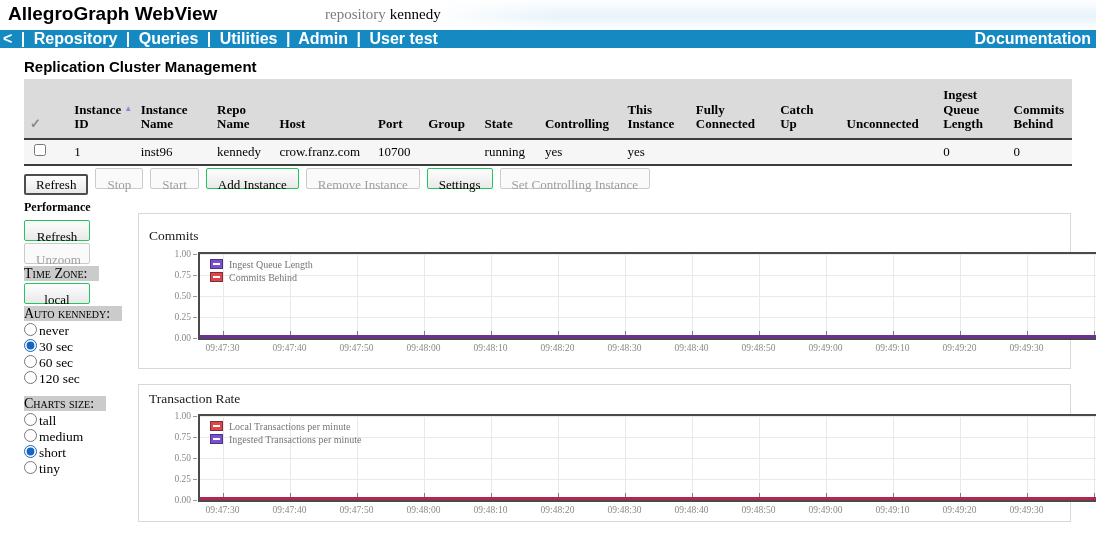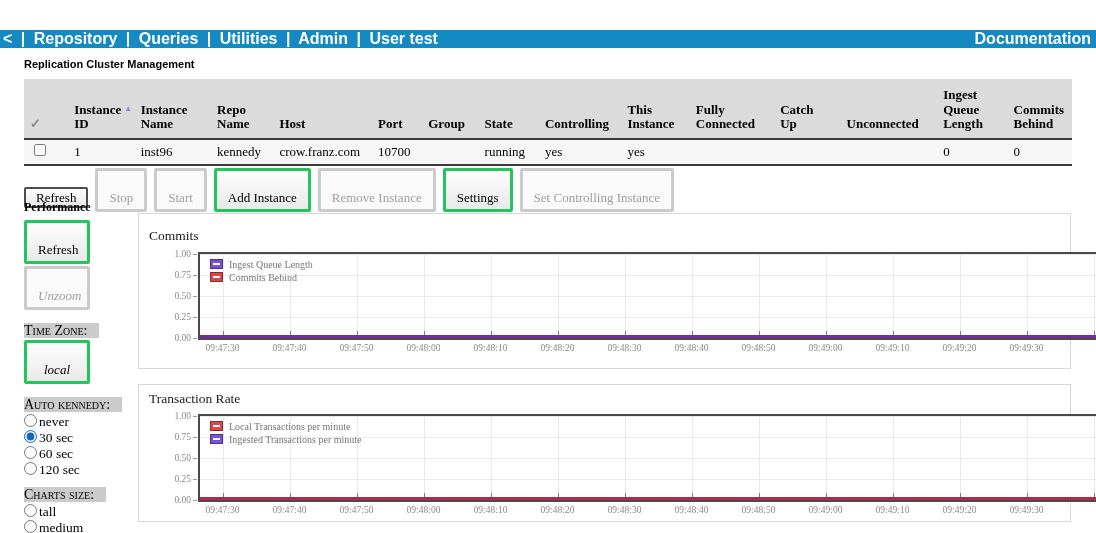--- a/index.html
+++ b/index.html
@@ -21,47 +21,47 @@
   .navbar { position: absolute; left: 0; top: 30px; width: 1096px; height: 18px;
     font-family: "Liberation Sans", sans-serif; font-weight: bold; font-size: 16px; color: #fff;
     line-height: 18px; }
   .nav-left { position: absolute; left: 3px; top: 0; }
   .nav-right { position: absolute; right: 5px; top: 0; }
   .navlink { cursor: pointer; }
   .nav-sep { margin: 0 4px; }
 
   
   .section-heading { position: absolute; font-family: "Liberation Sans", sans-serif;
-    font-weight: bold; font-size: 11px; color: #000; }
+    font-weight: bold; font-size: 15px; color: #000; }
   #cluster-heading { left: 24px; top: 58px; }
 
   table.cluster { position: absolute; left: 24px; top: 79px; width: 1048px;
     border-collapse: collapse; table-layout: fixed; font-size: 13px; }
   table.cluster th { background: #dbdbdb; vertical-align: bottom; text-align: left;
     font-weight: bold; padding: 6px 2px 6px 6px; line-height: 1.12; cursor: pointer; }
   table.cluster thead th { border-bottom: 2px solid #3c3c3c; height: 60px; }
   table.cluster td { background: #f6f6f6; border-bottom: 2px solid #3c3c3c;
     padding: 4px 2px 4px 6px; height: 25px; }
   .check { color: #8a8a8a; font-size: 13px; }
   .sort-asc { color: #8f86d8; font-size: 8px; vertical-align: 3px; margin-left: 3px; }
   td input[type=checkbox] { width: 12px; height: 12px; margin-left: 4px; }
 
   
   .btn { font-family: "Liberation Serif", serif; font-size: 13px; color: #000;
-    background: linear-gradient(#fefefe, #e9e9e9); border: 3px solid #22c55e; border-radius: 2px;
-    padding: 19px 11px; height: 21px; margin-right: 3px; cursor: pointer; }
+    background: linear-gradient(#fefefe, #e9e9e9); border: 1px solid #22c55e; border-radius: 2px;
+    padding: 8px 11px; height: 21px; margin-right: 3px; cursor: pointer; }
   .btn.primary { border: 2px solid #4d4d4d; padding: 1px 10px; }
   .btn:disabled { color: #9e9e9e; border-color: #cbcbcb; background: #fafafa; cursor: default; }
   .table-buttons { position: absolute; left: 24px; top: 168px; }
 
   
   .perf { position: absolute; left: 24px; top: 200px; width: 115px; }
   .perf h2 { font-family: Liberation Serif, serif; font-size: 12px; margin-bottom: 5px; }
   .perf .btn { display: block; width: 66px; margin: 0 0 2px 0; text-align: center; }
-  .perf .btn.gap-after { margin-bottom: 13px; font-style: italic; }
+  .perf .btn.gap-after { margin-bottom: 2px; }
   .sc-label { display: block; width: fit-content; background: #cbcbcb; font-variant: small-caps;
     font-size: 14px; line-height: 15px; padding-right: 12px; margin-bottom: 2px; }
   .radio-row { display: flex; align-items: flex-start; height: 16px; font-size: 13.5px; cursor: pointer; }
   .radio-row input { width: 13px; height: 13px; margin: 0 2px 0 0; accent-color: #1566c0; }
   .group-gap { height: 9px; }
 
   
   .panel { position: absolute; left: 138px; width: 933px; border: 1px solid #d8d8d8; background: #fff; }
   #panel-commits { top: 213px; height: 156px; }
   #panel-txrate  { top: 384px; height: 138px; }
@@ -102,20 +102,27 @@
   .xlabels { position: absolute; left: 50px; width: 871px; display: flex; }
   #panel-commits .xlabels { top: 129px; }
   #panel-txrate  .xlabels { top: 120px; }
   .xlabels span { flex: 0 0 67px; text-align: center; font-size: 9.5px; color: #8a8a85; }
 </style>
 </head>
 <body>
 
 <div class="app">
 
+  <div class="header">
+    <div class="header-gradient"></div>
+    <div class="app-title">AllegroGraph WebView</div>
+    <div class="repo-line">
+      <span class="repo-label">repository</span><span class="repo-name">kennedy</span>
+    </div>
+  </div>
 
   <div class="navbar" style="background-color: rgb(20, 137, 194);">
     <div class="nav-left">
       <span class="navlink">&lt;</span>
       <span class="nav-sep">|</span>
       <span class="navlink">Repository</span>
       <span class="nav-sep">|</span>
       <span class="navlink">Queries</span>
       <span class="nav-sep">|</span>
       <span class="navlink">Utilities</span>

